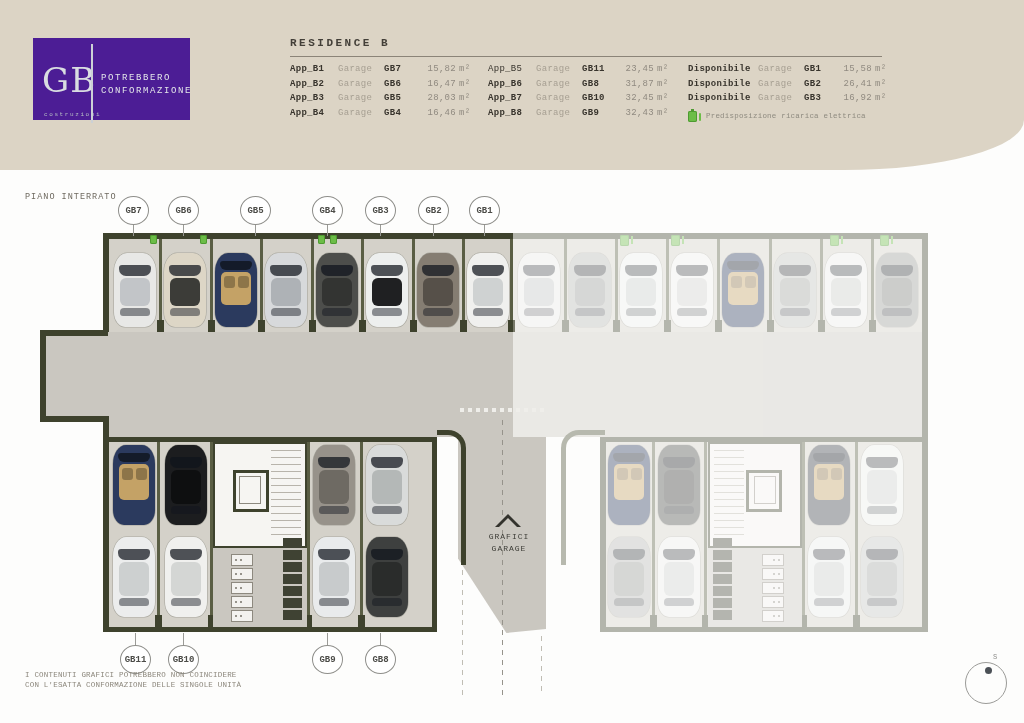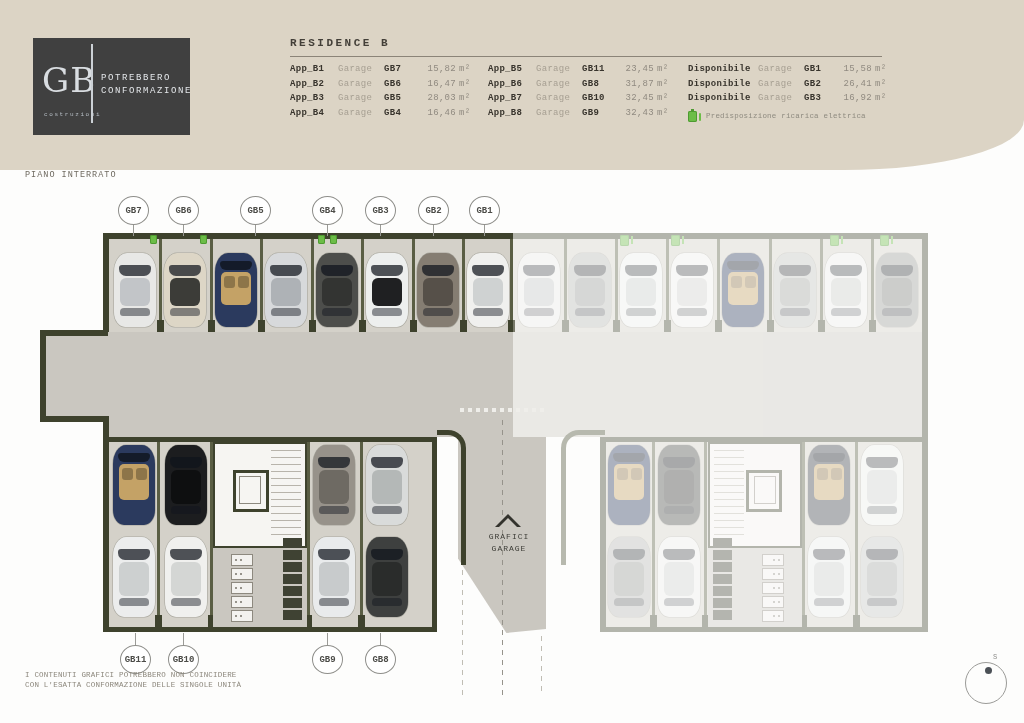--- a/index.html
+++ b/index.html
@@ -1,27 +1,27 @@
 <!DOCTYPE html>
 <html><head>
 <meta charset="utf-8">
 <style>
   html,body{margin:0;padding:0;width:1024px;height:723px;background:#fdfdfc;overflow:hidden;
     font-family:"Liberation Mono","DejaVu Sans Mono",monospace;}
   .abs{position:absolute;}
   .band{position:absolute;left:0;top:0;width:1024px;height:170px;background:#dcd4c5;
     border-bottom-right-radius:180px 50px;}
-  .logo{position:absolute;left:33px;top:38px;width:157px;height:97px;background:#404040;}
+  .logo{position:absolute;left:33px;top:38px;width:157px;height:82px;background:#4c1d95;}
   .logo-gb{position:absolute;left:9px;top:22px;font:400 34px "DejaVu Serif",serif;color:#d9dde1;letter-spacing:1px;}
   .logo-tag{position:absolute;left:11px;top:73px;font:400 6px "Liberation Mono",monospace;color:#b6bdc4;letter-spacing:1.6px;}
   .logo-div{position:absolute;left:58px;top:6px;width:2px;height:79px;background:#ccd1d6;}
   .logo-name{position:absolute;left:68px;top:34px;font:400 9px "Liberation Mono",monospace;color:#e3e6e9;letter-spacing:1.6px;line-height:13px;}
   .tbl-title{position:absolute;left:290px;top:37px;font:700 11px "Liberation Mono",monospace;color:#433f38;letter-spacing:2.5px;}
   .tbl-rule{position:absolute;left:290px;top:56px;width:592px;height:1px;background:#8b8478;}
-  .piano{position:absolute;left:25px;top:170px;font:400 8.5px "Liberation Mono",monospace;color:#6f6a60;letter-spacing:1px;}
+  .piano{position:absolute;left:25px;top:192px;font:400 8.5px "Liberation Mono",monospace;color:#6f6a60;letter-spacing:1px;}
   .disc{position:absolute;left:25px;top:671px;font:400 7.5px "Liberation Mono",monospace;color:#8b867b;line-height:9.5px;letter-spacing:.2px;}
   .ramp-text{position:absolute;left:468px;top:531px;width:82px;text-align:center;
     font:400 8px "Liberation Mono",monospace;color:#3c3c36;letter-spacing:1px;line-height:12px;z-index:30;}
   .ramp-arrow{position:absolute;left:495px;top:514px;width:0;height:0;z-index:30;
     border-left:13px solid transparent;border-right:13px solid transparent;border-bottom:13px solid #33332d;}
   .ramp-arrow-inner{position:absolute;left:-9px;top:4px;width:0;height:0;
     border-left:9px solid transparent;border-right:9px solid transparent;border-bottom:9px solid #c9c6bf;}
   .compass-circle{position:absolute;left:965px;top:662px;width:40px;height:40px;border:1.5px solid #9b9b98;border-radius:50%;background:transparent;}
   .compass-dot{position:absolute;left:985px;top:667px;width:7px;height:7px;border-radius:50%;background:#4b5056;}
   .compass-label{position:absolute;left:993px;top:653px;font:400 7px "Liberation Mono",monospace;color:#8e8e8b;}
@@ -70,21 +70,21 @@
       <div style="position: relative; display: grid; grid-template-columns: 48px 46px 34px 38px 16px; height: 14.5px; align-items: center; font: 9px &quot;Liberation Mono&quot;, monospace; letter-spacing: 0.3px; white-space: nowrap;">
         <span style="font-weight: 700; color: rgb(56, 52, 45);">App_B4</span>
         <span style="font-weight: 400; color: rgb(166, 159, 146);">Garage</span>
         <span style="font-weight: 700; color: rgb(56, 52, 45);">GB4</span>
         <span style="font-weight: 400; color: rgb(144, 138, 128); text-align: right;">16,46</span>
         <span style="font-weight: 400; color: rgb(144, 138, 128); padding-left: 3px;">m²</span>
       </div>
     </div>
     <div style="position: absolute; left: 488px; top: 62px;">
       <div style="position: relative; display: grid; grid-template-columns: 48px 46px 34px 38px 16px; height: 14.5px; align-items: center; font: 9px &quot;Liberation Mono&quot;, monospace; letter-spacing: 0.3px; white-space: nowrap;">
-        <span style="font-weight: 700; color: rgb(56, 52, 45);">App_B5</span>
+        <span style="font-weight: 400; color: rgb(56, 52, 45);">App_B5</span>
         <span style="font-weight: 400; color: rgb(166, 159, 146);">Garage</span>
         <span style="font-weight: 700; color: rgb(56, 52, 45);">GB11</span>
         <span style="font-weight: 400; color: rgb(144, 138, 128); text-align: right;">23,45</span>
         <span style="font-weight: 400; color: rgb(144, 138, 128); padding-left: 3px;">m²</span>
       </div>
       <div style="position: relative; display: grid; grid-template-columns: 48px 46px 34px 38px 16px; height: 14.5px; align-items: center; font: 9px &quot;Liberation Mono&quot;, monospace; letter-spacing: 0.3px; white-space: nowrap;">
         <span style="font-weight: 700; color: rgb(56, 52, 45);">App_B6</span>
         <span style="font-weight: 400; color: rgb(166, 159, 146);">Garage</span>
         <span style="font-weight: 700; color: rgb(56, 52, 45);">GB8</span>
         <span style="font-weight: 400; color: rgb(144, 138, 128); text-align: right;">31,87</span>

